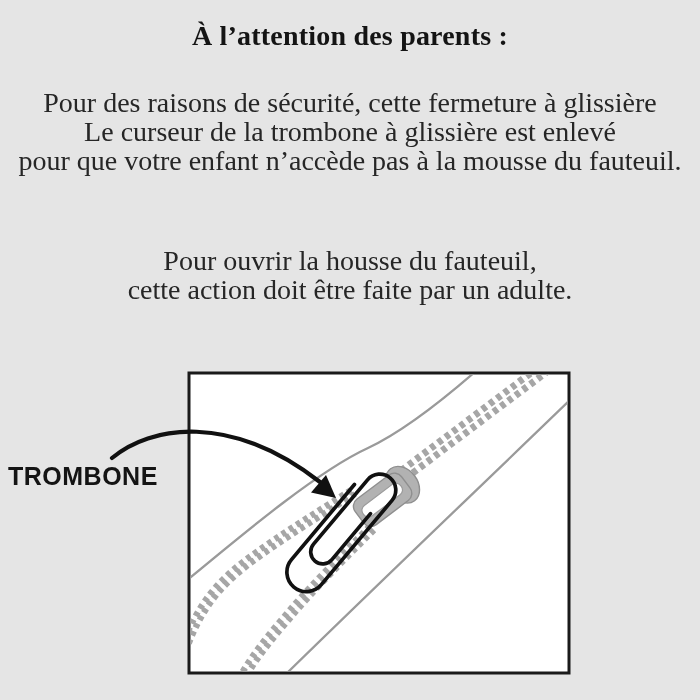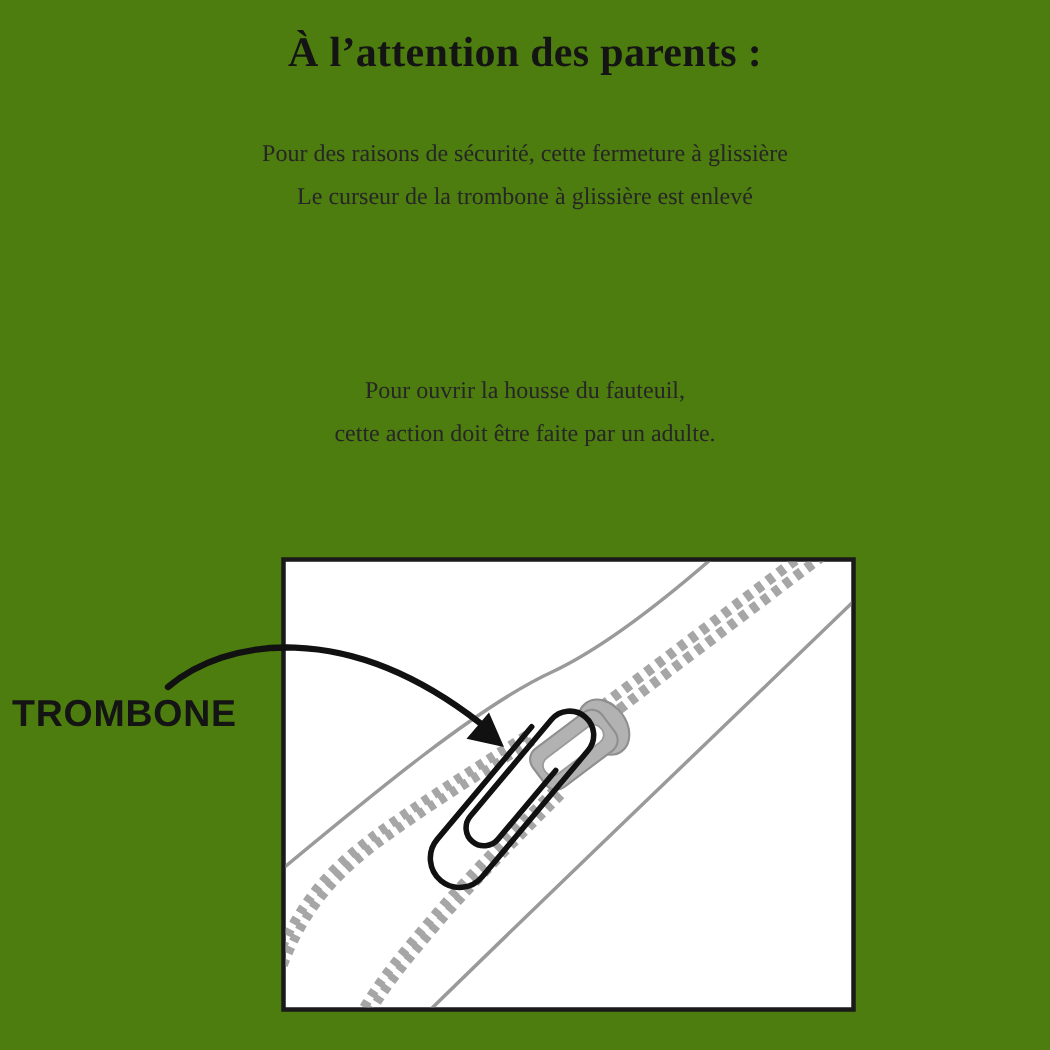--- a/index.html
+++ b/index.html
@@ -1,26 +1,26 @@
 <!DOCTYPE html>
 <html><head>
 <meta charset="utf-8">
 <style>
   html,body{margin:0;padding:0;background:#ffffff;}
   .page{
-    position:relative;width:700px;height:700px;background:#4d7c0f;overflow:hidden;
+    position:relative;width:700px;height:700px;background:#e5e5e5;overflow:hidden;
     font-family:"Liberation Serif", serif;color:#222222;
   }
   .title{
     position:absolute;top:18px;left:0;width:100%;text-align:center;
     font-size:28px;line-height:36px;font-weight:700;color:#141414;letter-spacing:0.2px;
   }
   .para{
     position:absolute;left:0;width:100%;text-align:center;
-    font-size:16px;line-height:29px;color:#262626;
+    font-size:28px;line-height:29px;color:#262626;
   }
   .para .ln{display:block;}
   .p1{top:88px;}
   .p2{top:246px;}
   .figure{position:absolute;top:370px;left:0;width:680px;height:330px;padding-left:46px;}
   .figure svg{position:absolute;top:0;left:0;}
   .fig-label{
     position:absolute;top:93px;left:8px;
     font-family:"Liberation Sans", sans-serif;font-weight:700;
     font-size:25px;line-height:26px;color:#141414;letter-spacing:0.5px;
@@ -29,20 +29,21 @@
 </head>
 <body>
 
 <div class="page">
 
   <div class="title">À l’attention des parents :</div>
 
   <div class="para p1">
     <span class="ln">Pour des raisons de sécurité, cette fermeture à glissière</span>
     <span class="ln">Le curseur de la trombone à glissière est enlevé</span>
+    <span class="ln">pour que votre enfant n’accède pas à la mousse du fauteuil.</span>
   </div>
 
   <div class="para p2">
     <span class="ln">Pour ouvrir la housse du fauteuil,</span>
     <span class="ln">cette action doit être faite par un adulte.</span>
   </div>
 
   <div class="figure">
 
     <svg width="700" height="330" viewBox="0 0 700 330">

